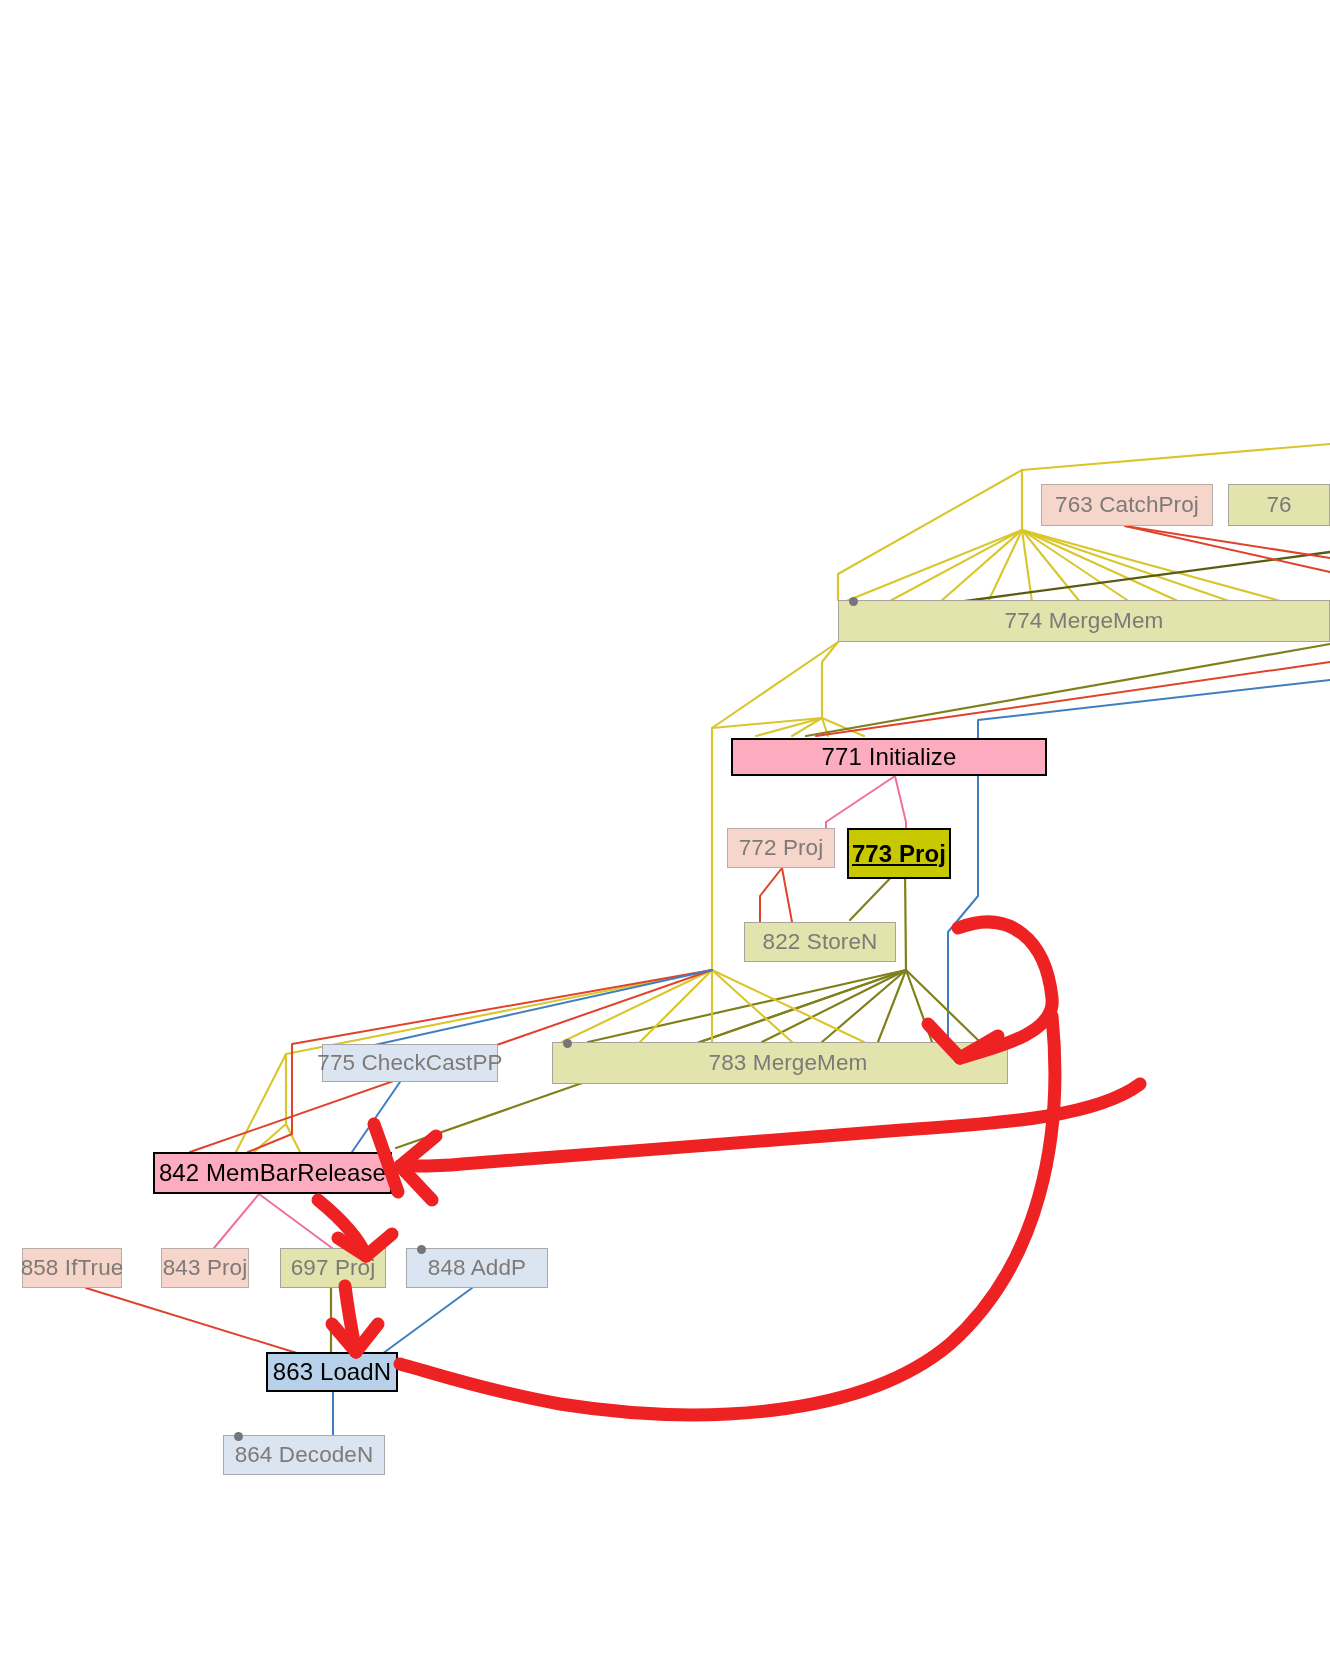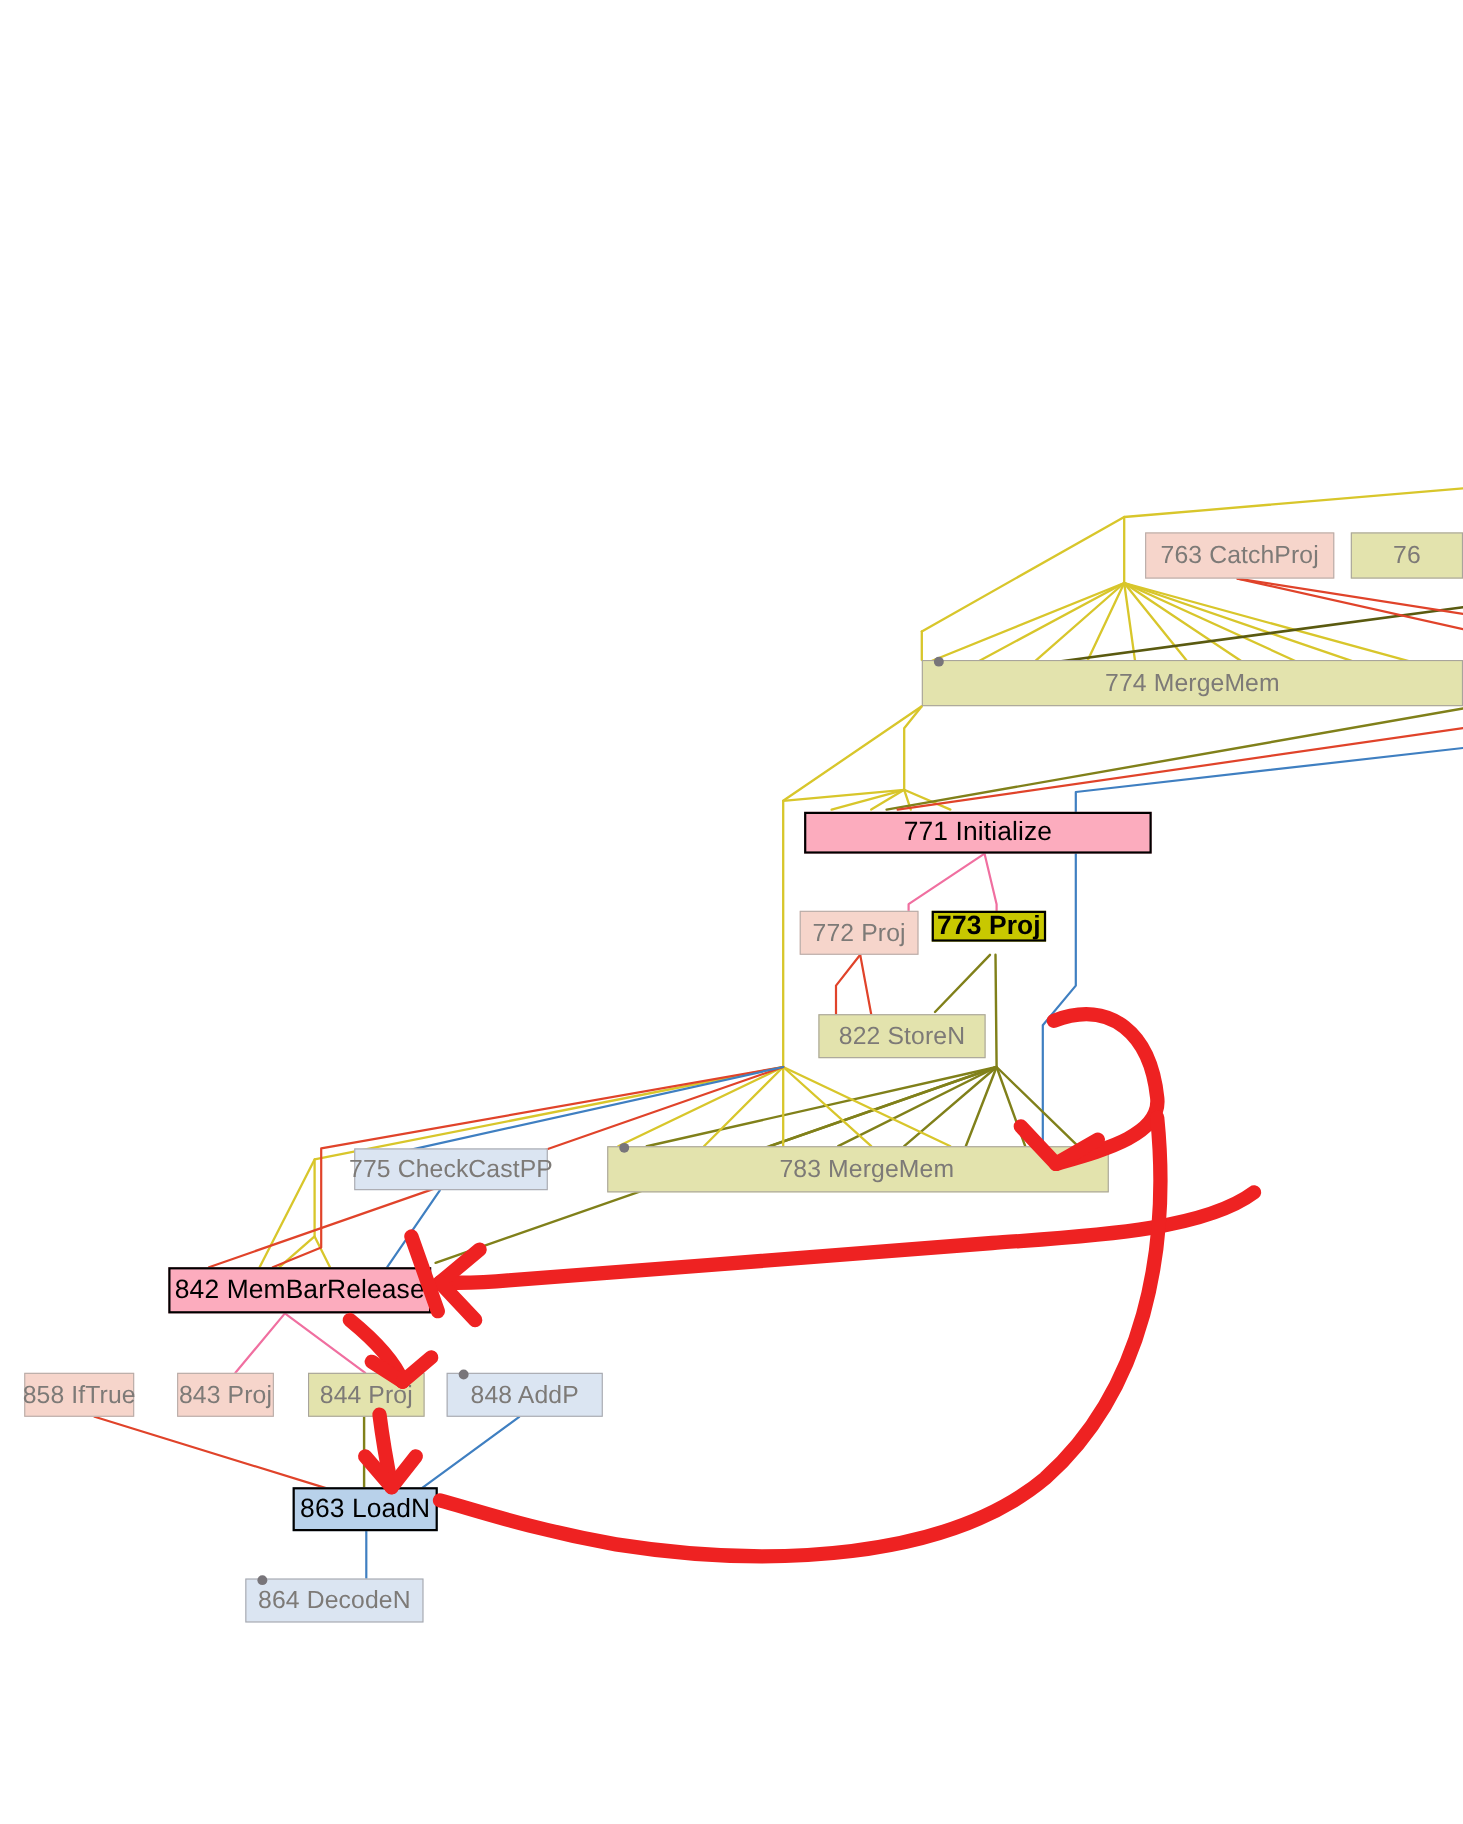--- a/index.html
+++ b/index.html
@@ -149,21 +149,21 @@
       <div class="node n-dim" style="left: 838px; top: 588px; width: 492px; height: 42px; background: rgb(227, 227, 173); border-color: rgb(168, 164, 156);">
         <span class="lbl">774 MergeMem</span>
         <span class="pin"></span>
       </div>
       <div class="node n-hi" style="left: 731px; top: 726px; width: 316px; height: 38px; background: rgb(252, 172, 190);">
         <span class="lbl">771 Initialize</span>
       </div>
       <div class="node n-dim" style="left: 727px; top: 816px; width: 108px; height: 40px; background: rgb(246, 213, 203); border-color: rgb(183, 172, 168);">
         <span class="lbl">772 Proj</span>
       </div>
-      <div class="node n-hi-b" style="left: 847px; top: 816px; width: 104px; height: 28px; background: rgb(200, 200, 0);">
+      <div class="node n-hi-b" style="left: 847px; top: 816px; width: 104px; height: 51px; background: rgb(200, 200, 0); text-decoration: underline;">
         <span class="lbl">773 Proj</span>
       </div>
       <div class="node n-dim" style="left: 744px; top: 910px; width: 152px; height: 40px; background: rgb(227, 227, 173); border-color: rgb(168, 164, 156);">
         <span class="lbl">822 StoreN</span>
       </div>
       <div class="node n-dim" style="left: 322px; top: 1032px; width: 176px; height: 38px; background: rgb(219, 229, 242); border-color: rgb(168, 168, 173);">
         <span class="lbl">775 CheckCastPP</span>
       </div>
       <div class="node n-dim" style="left: 552px; top: 1030px; width: 456px; height: 42px; background: rgb(227, 227, 173); border-color: rgb(168, 164, 156); padding-left: 16px;">
         <span class="lbl">783 MergeMem</span>
@@ -172,21 +172,21 @@
       <div class="node n-hi" style="left: 153px; top: 1140px; width: 239px; height: 42px; background: rgb(252, 172, 190);">
         <span class="lbl">842 MemBarRelease</span>
       </div>
       <div class="node n-dim" style="left: 22px; top: 1236px; width: 100px; height: 40px; background: rgb(246, 213, 203); border-color: rgb(183, 172, 168);">
         <span class="lbl">858 IfTrue</span>
       </div>
       <div class="node n-dim" style="left: 161px; top: 1236px; width: 88px; height: 40px; background: rgb(246, 213, 203); border-color: rgb(183, 172, 168);">
         <span class="lbl">843 Proj</span>
       </div>
       <div class="node n-dim" style="left: 280px; top: 1236px; width: 106px; height: 40px; background: rgb(227, 227, 173); border-color: rgb(168, 164, 156);">
-        <span class="lbl">844 Proj</span>
+        <span class="lbl">697 Proj</span>
       </div>
       <div class="node n-dim" style="left: 406px; top: 1236px; width: 142px; height: 40px; background: rgb(219, 229, 242); border-color: rgb(168, 168, 173);">
         <span class="lbl">848 AddP</span>
         <span class="pin"></span>
       </div>
       <div class="node n-hi" style="left: 266px; top: 1340px; width: 132px; height: 40px; background: rgb(184, 209, 234);">
         <span class="lbl">863 LoadN</span>
       </div>
       <div class="node n-dim" style="left: 223px; top: 1423px; width: 162px; height: 40px; background: rgb(219, 229, 242); border-color: rgb(168, 168, 173);">
         <span class="lbl">864 DecodeN</span>

